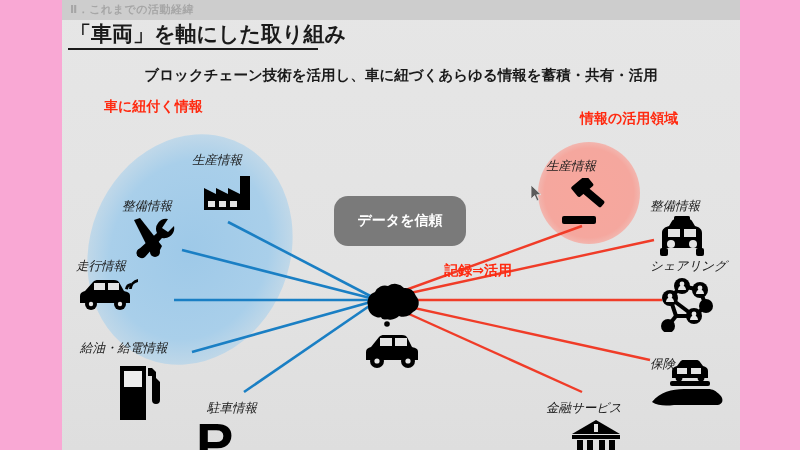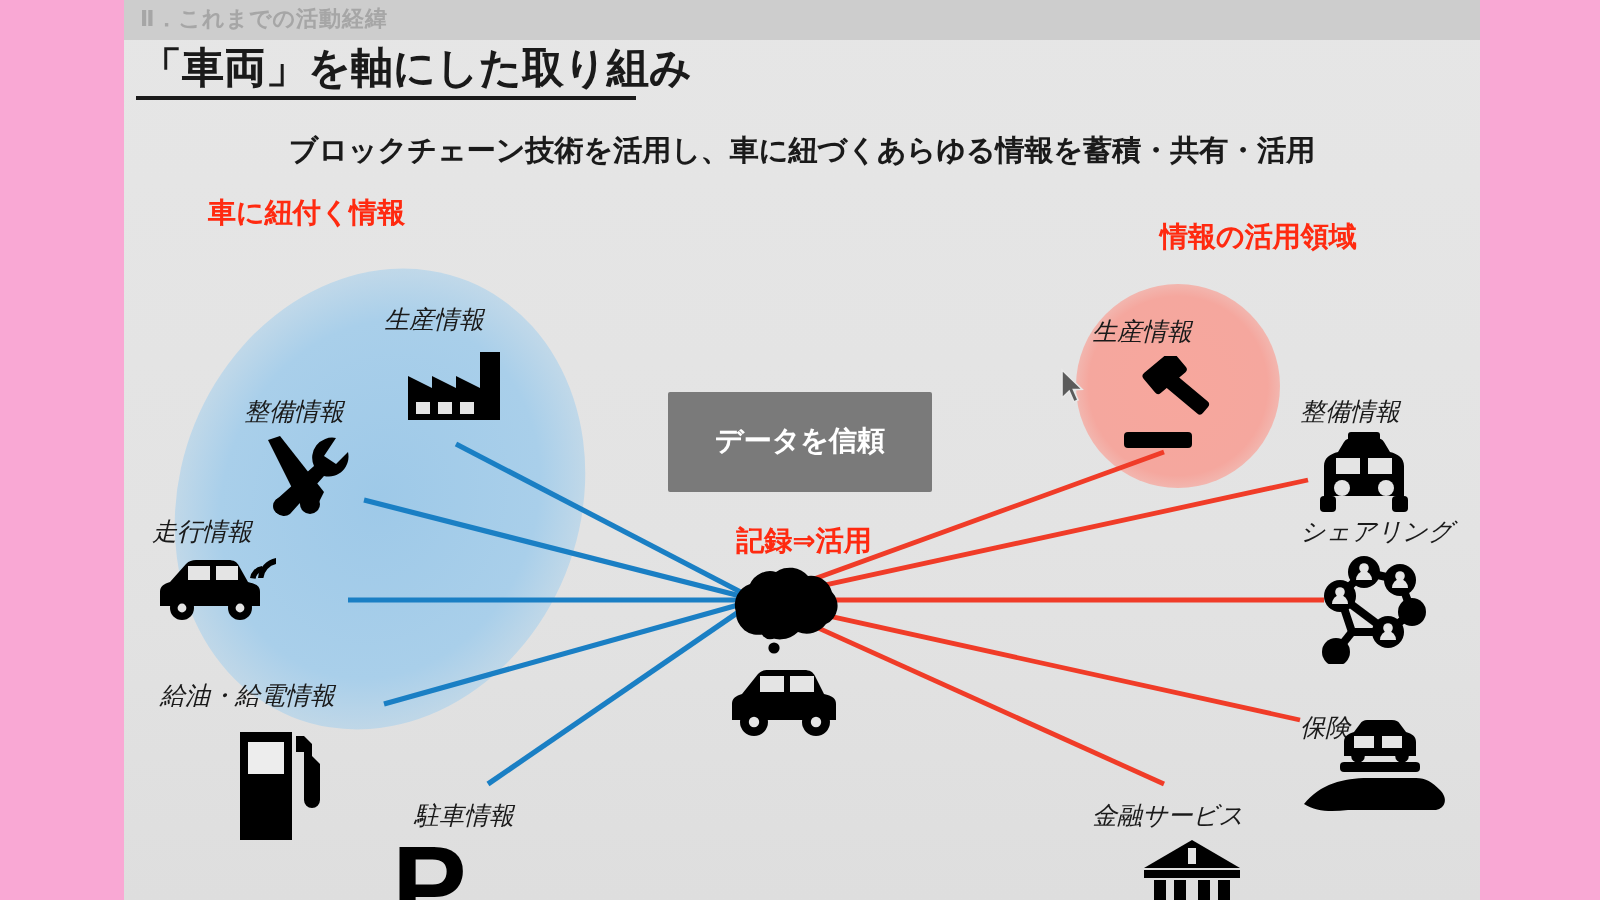--- a/index.html
+++ b/index.html
@@ -35,24 +35,24 @@
   
   #links{position:absolute;left:0;top:0;width:678px;height:450px;}
 
   
   .node{position:absolute;}
   .node .lbl{position:absolute;white-space:nowrap;font-size:12.5px;color:#1a1a1a;font-weight:500;font-style:italic;}
   .icon{position:absolute;}
 
   
   #trust-box{position:absolute;left:272px;top:196px;width:132px;height:50px;background:#7a7a7a;
-      border-radius:1px;display:flex;align-items:center;justify-content:center;}
+      border-radius:14px;display:flex;align-items:center;justify-content:center;}
   #trust-box span{color:#fff;font-size:14px;font-weight:bold;white-space:nowrap;}
 
-  #hub-label{position:absolute;left:230px;top:262px;width:220px;text-align:center;font-size:14px;
+  #hub-label{position:absolute;left:230px;top:262px;width:220px;text-align:right;font-size:14px;
       font-weight:bold;color:#ff2a10;white-space:nowrap;}
 
   
   #cursor{position:absolute;left:468px;top:184px;width:12px;height:18px;}
   .blk{fill:#000;}
 </style>
 </head>
 <body>
 
 <div id="screen">

